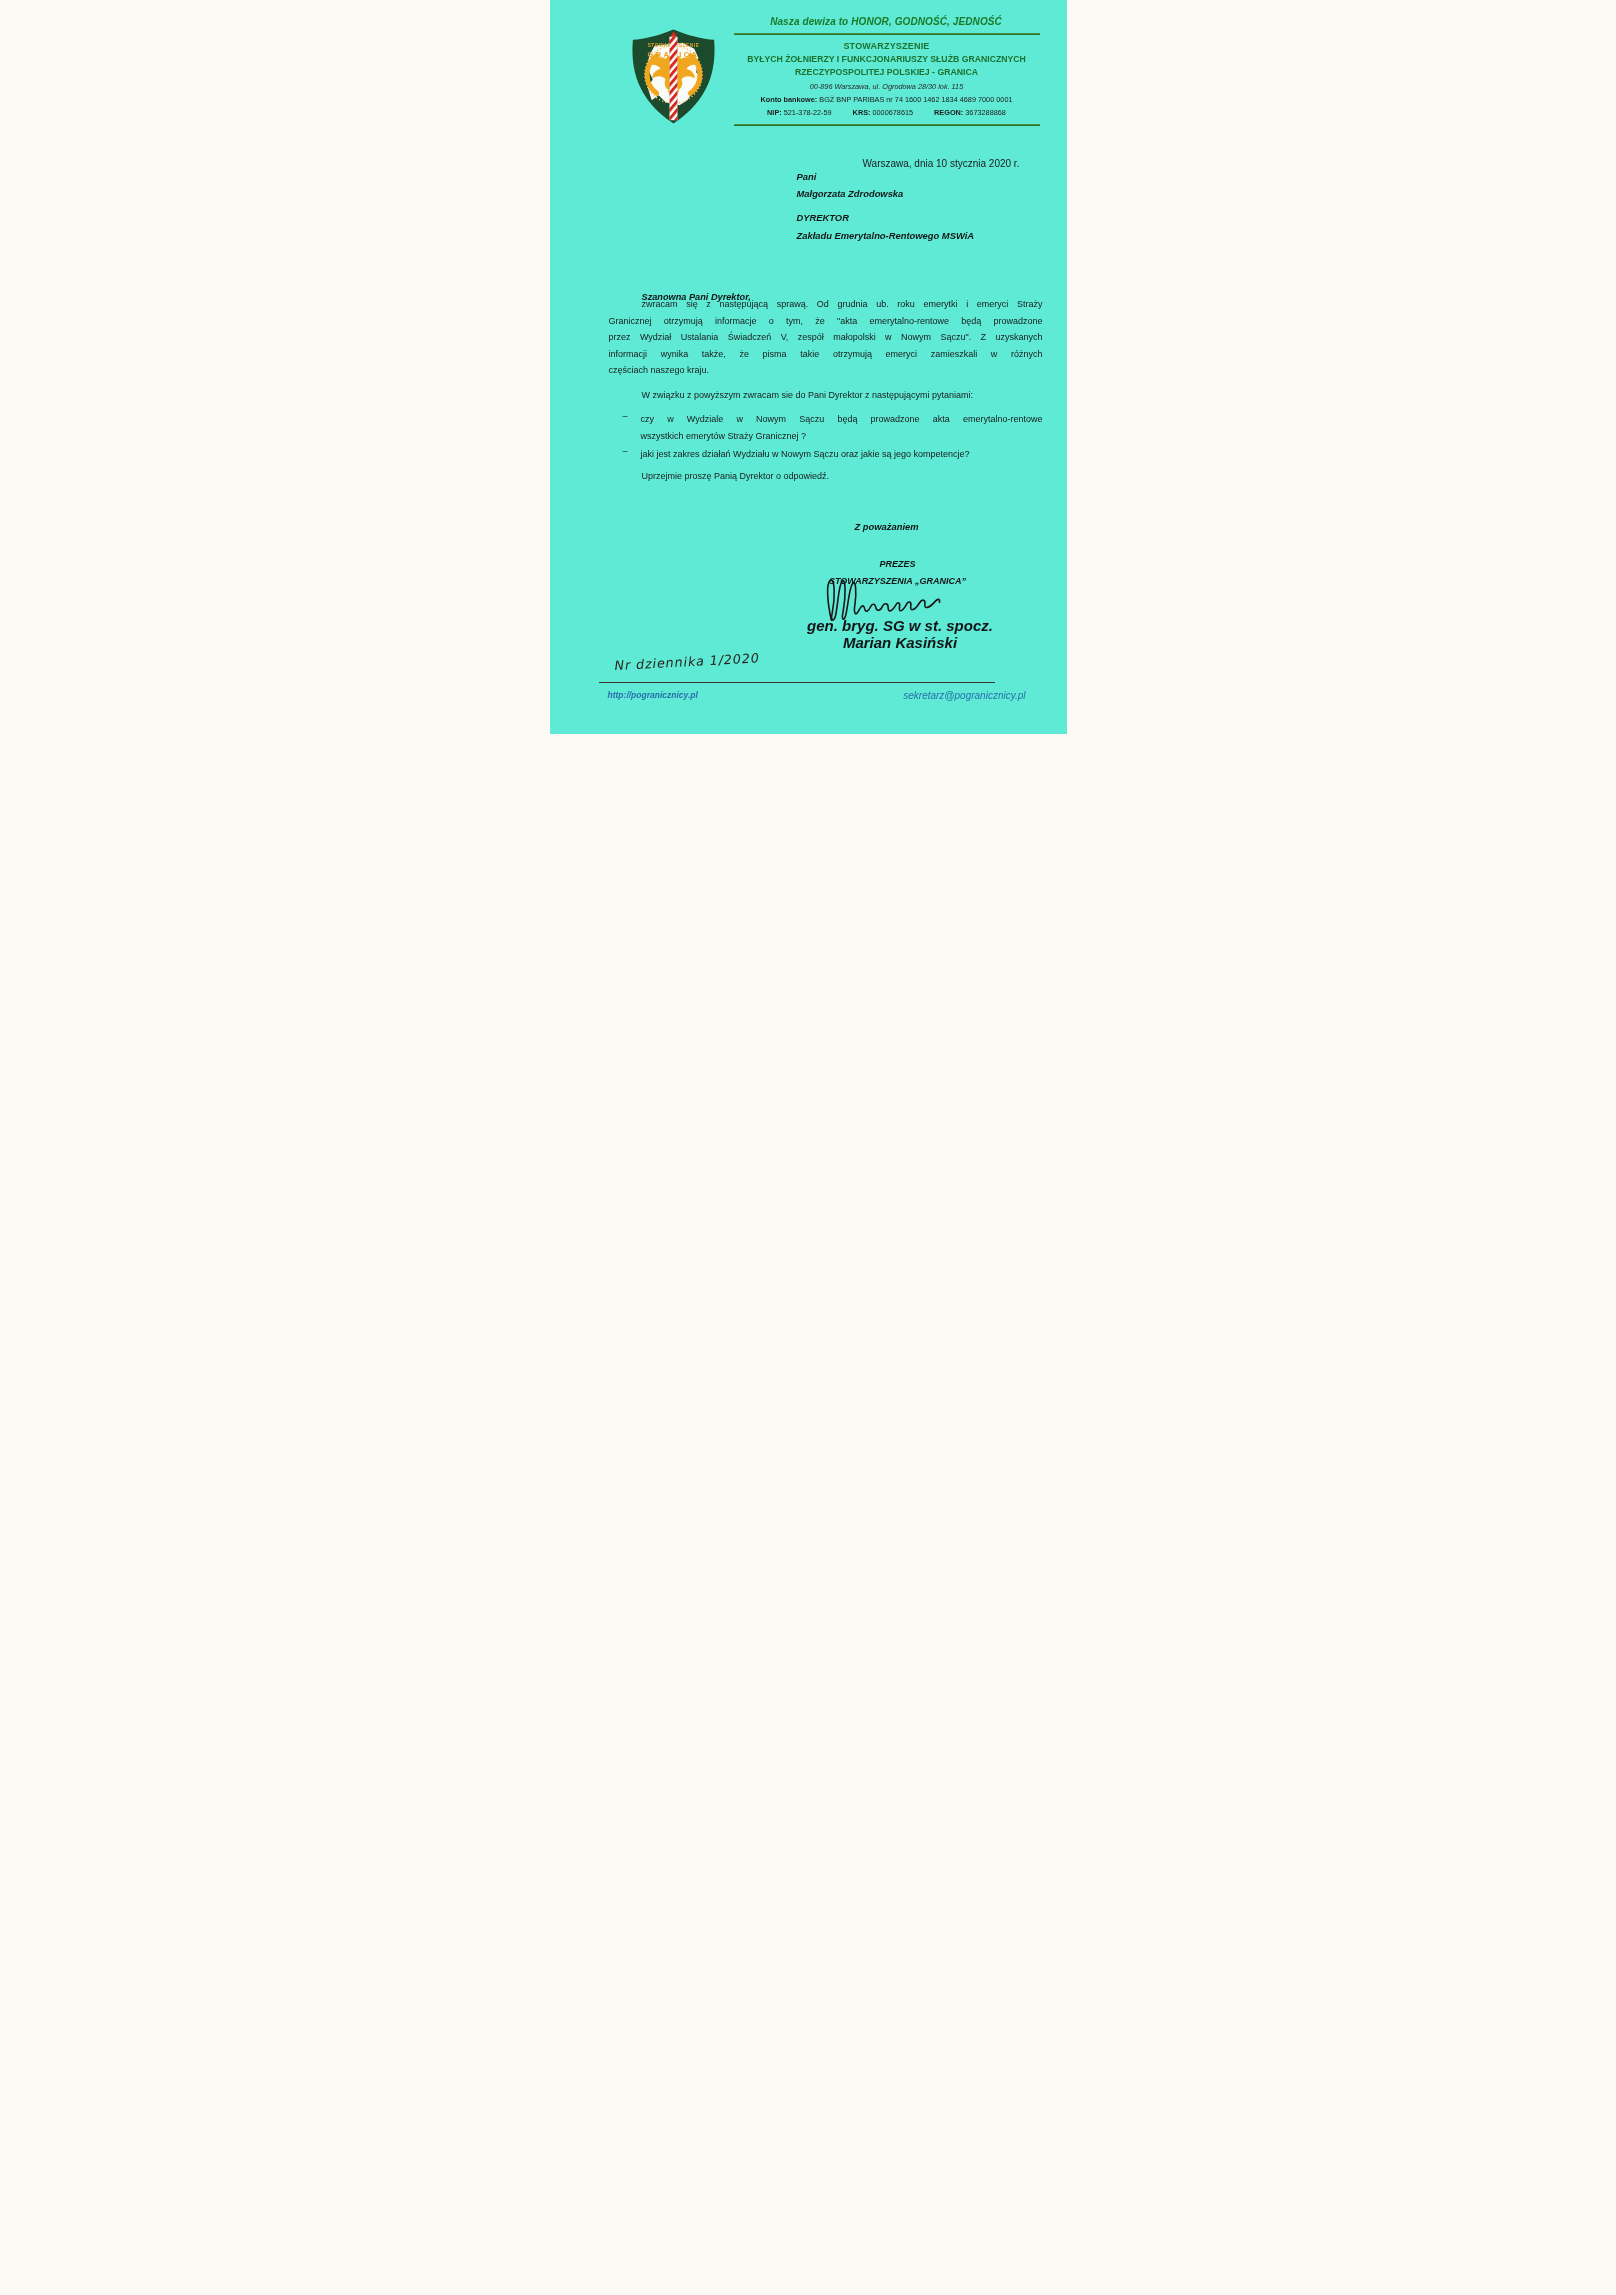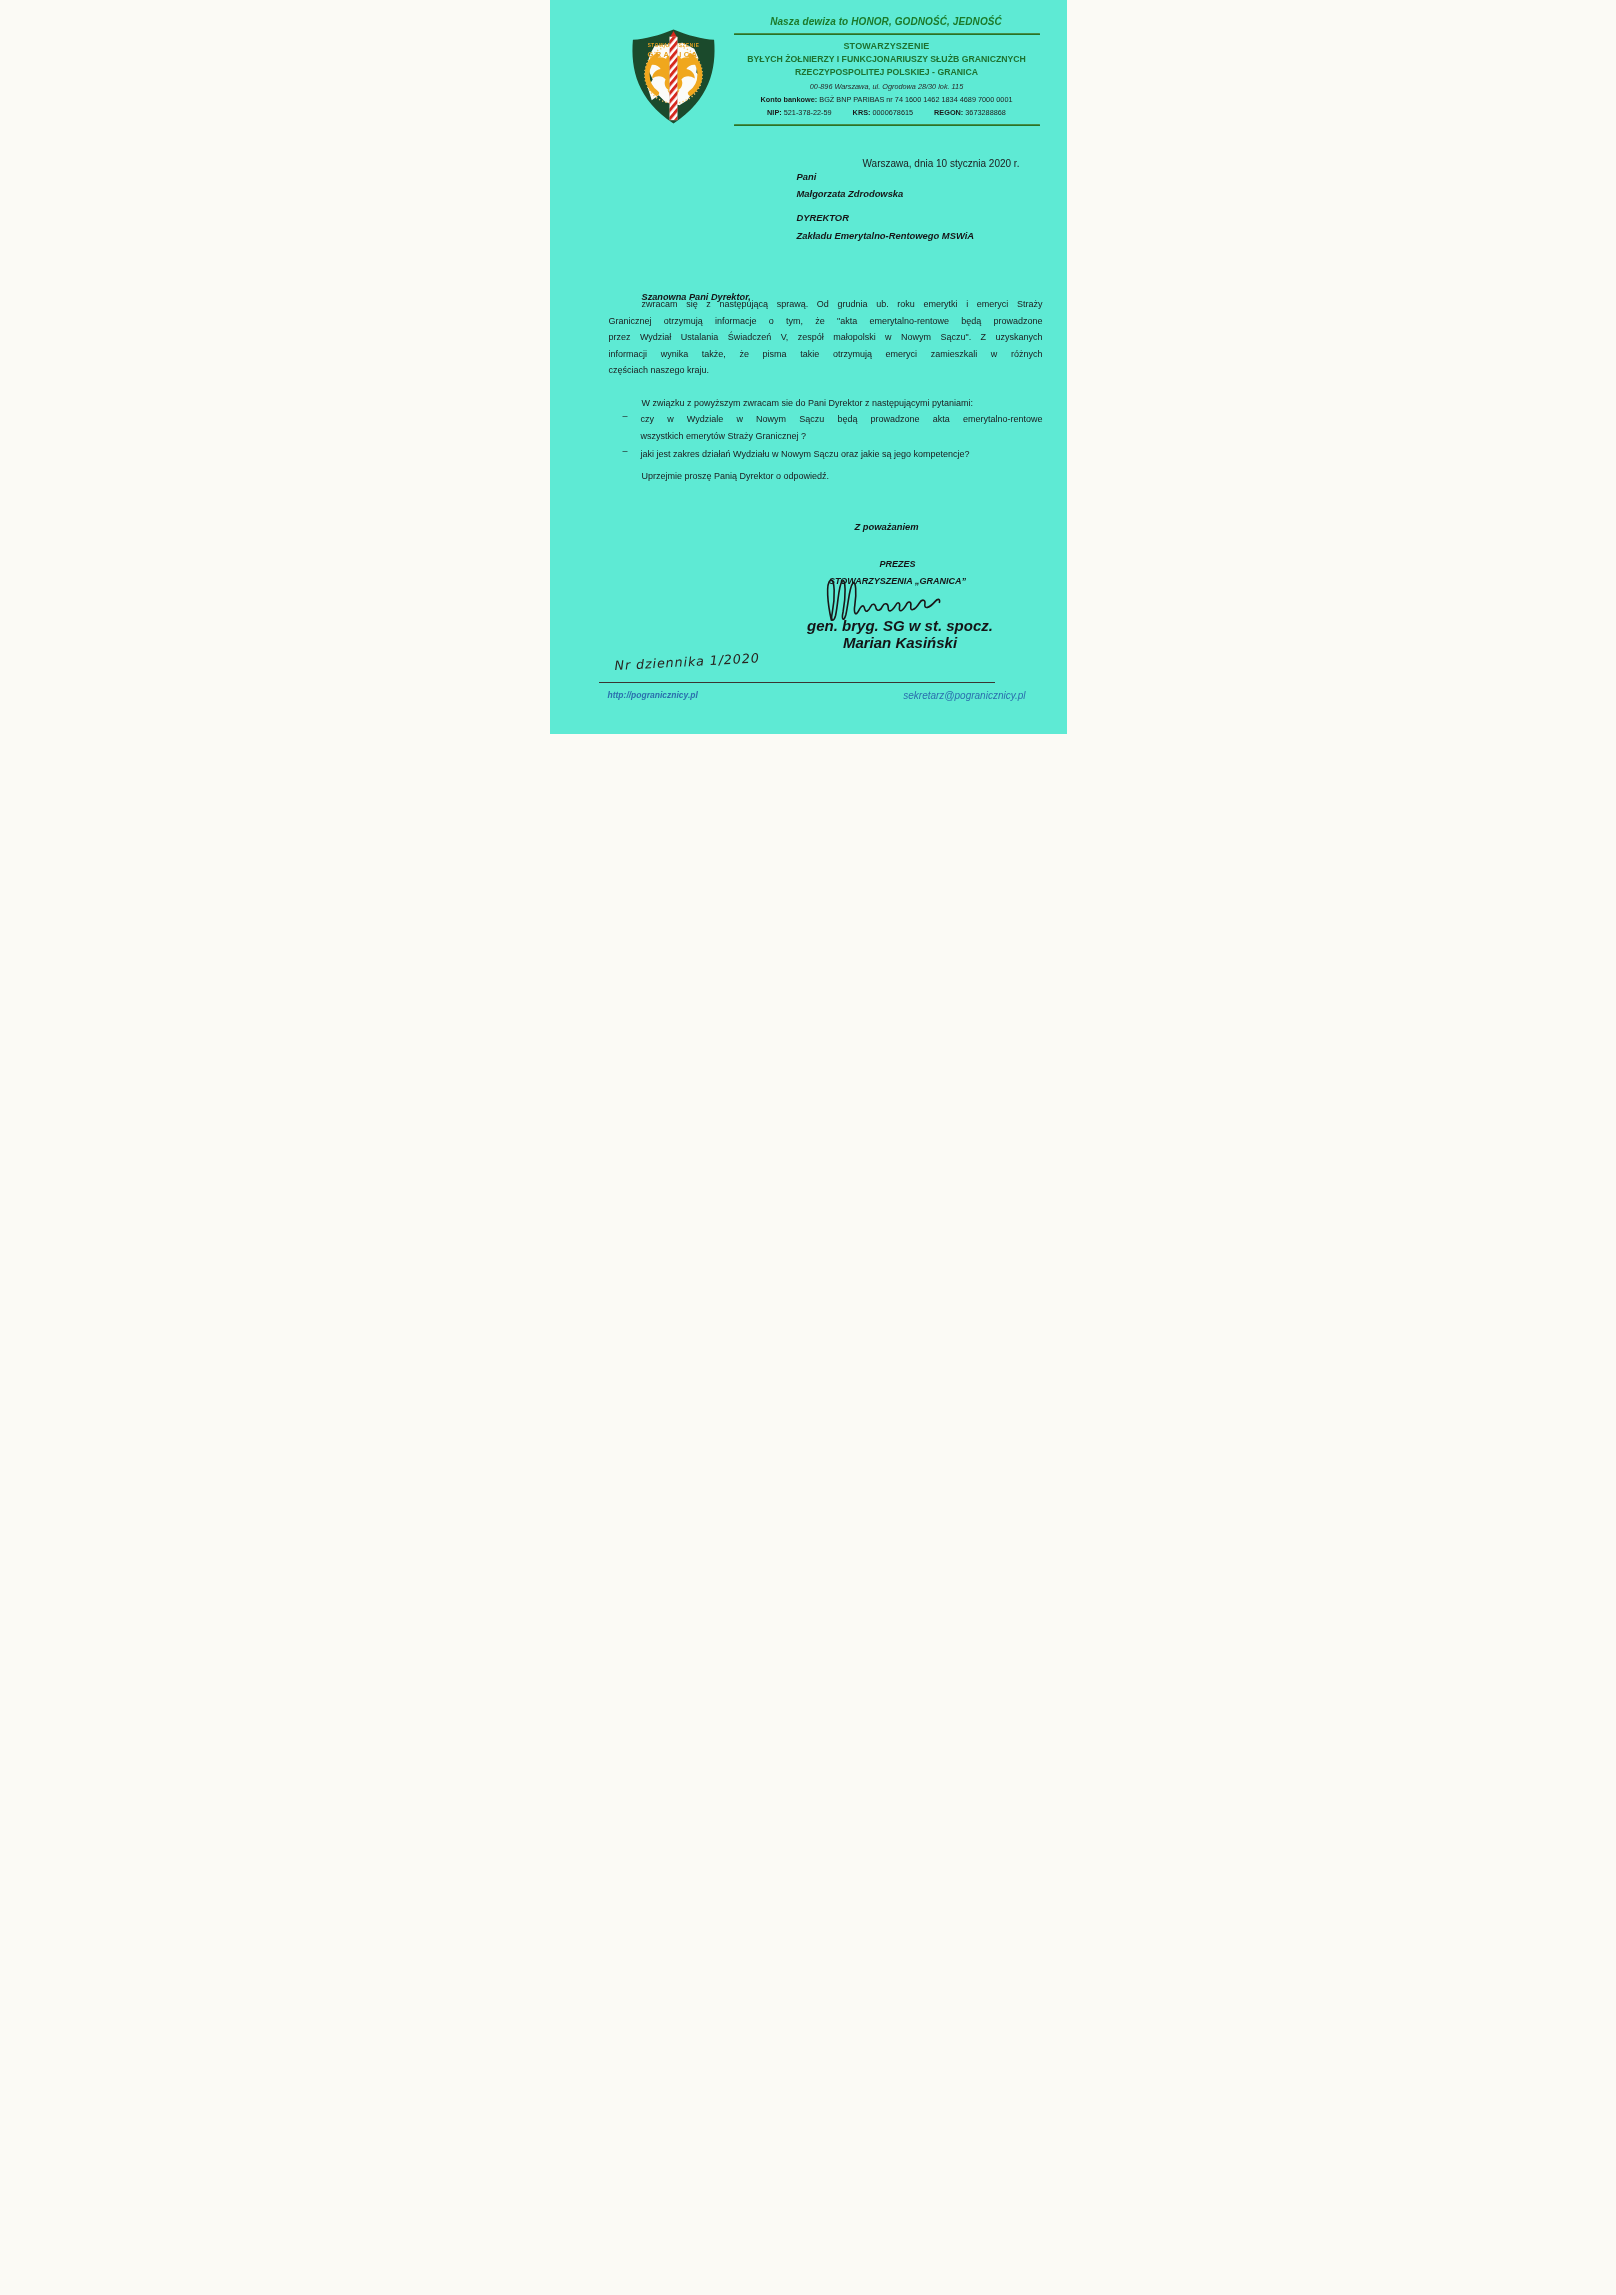--- a/index.html
+++ b/index.html
@@ -122,21 +122,21 @@
   <div class="abs recipient rec3">Zakładu Emerytalno-Rentowego MSWiA</div>
 
   <div class="abs salutation">Szanowna Pani Dyrektor,</div>
 
   <div class="abs bodyline just indent l1">zwracam się z następującą sprawą. Od grudnia ub. roku emerytki i emeryci Straży</div>
   <div class="abs bodyline just l2">Granicznej otrzymują informacje o tym, że "akta emerytalno-rentowe będą prowadzone</div>
   <div class="abs bodyline just l3">przez Wydział Ustalania Świadczeń V, zespół małopolski w Nowym Sączu". Z uzyskanych</div>
   <div class="abs bodyline just l4">informacji wynika także, że pisma takie otrzymują emeryci zamieszkali w różnych</div>
   <div class="abs bodyline l5">częściach naszego kraju.</div>
 
-  <div class="abs bodyline p2" style="padding-left:33px;width:401px;margin-top:8px;">W związku z powyższym zwracam sie do Pani Dyrektor z następującymi pytaniami:</div>
+  <div class="abs bodyline p2" style="padding-left:33px;width:401px;">W związku z powyższym zwracam sie do Pani Dyrektor z następującymi pytaniami:</div>
 
   <div class="abs qmark q1a">–</div>
   <div class="abs qtext just q1a">czy w Wydziale w Nowym Sączu będą prowadzone akta emerytalno-rentowe</div>
   <div class="abs qtext q1b">wszystkich emerytów Straży Granicznej ?</div>
 
   <div class="abs qmark q2">–</div>
   <div class="abs qtext q2">jaki jest zakres działań Wydziału w Nowym Sączu oraz jakie są jego kompetencje?</div>
 
   <div class="abs closing">Uprzejmie proszę Panią Dyrektor o odpowiedź.</div>
 

